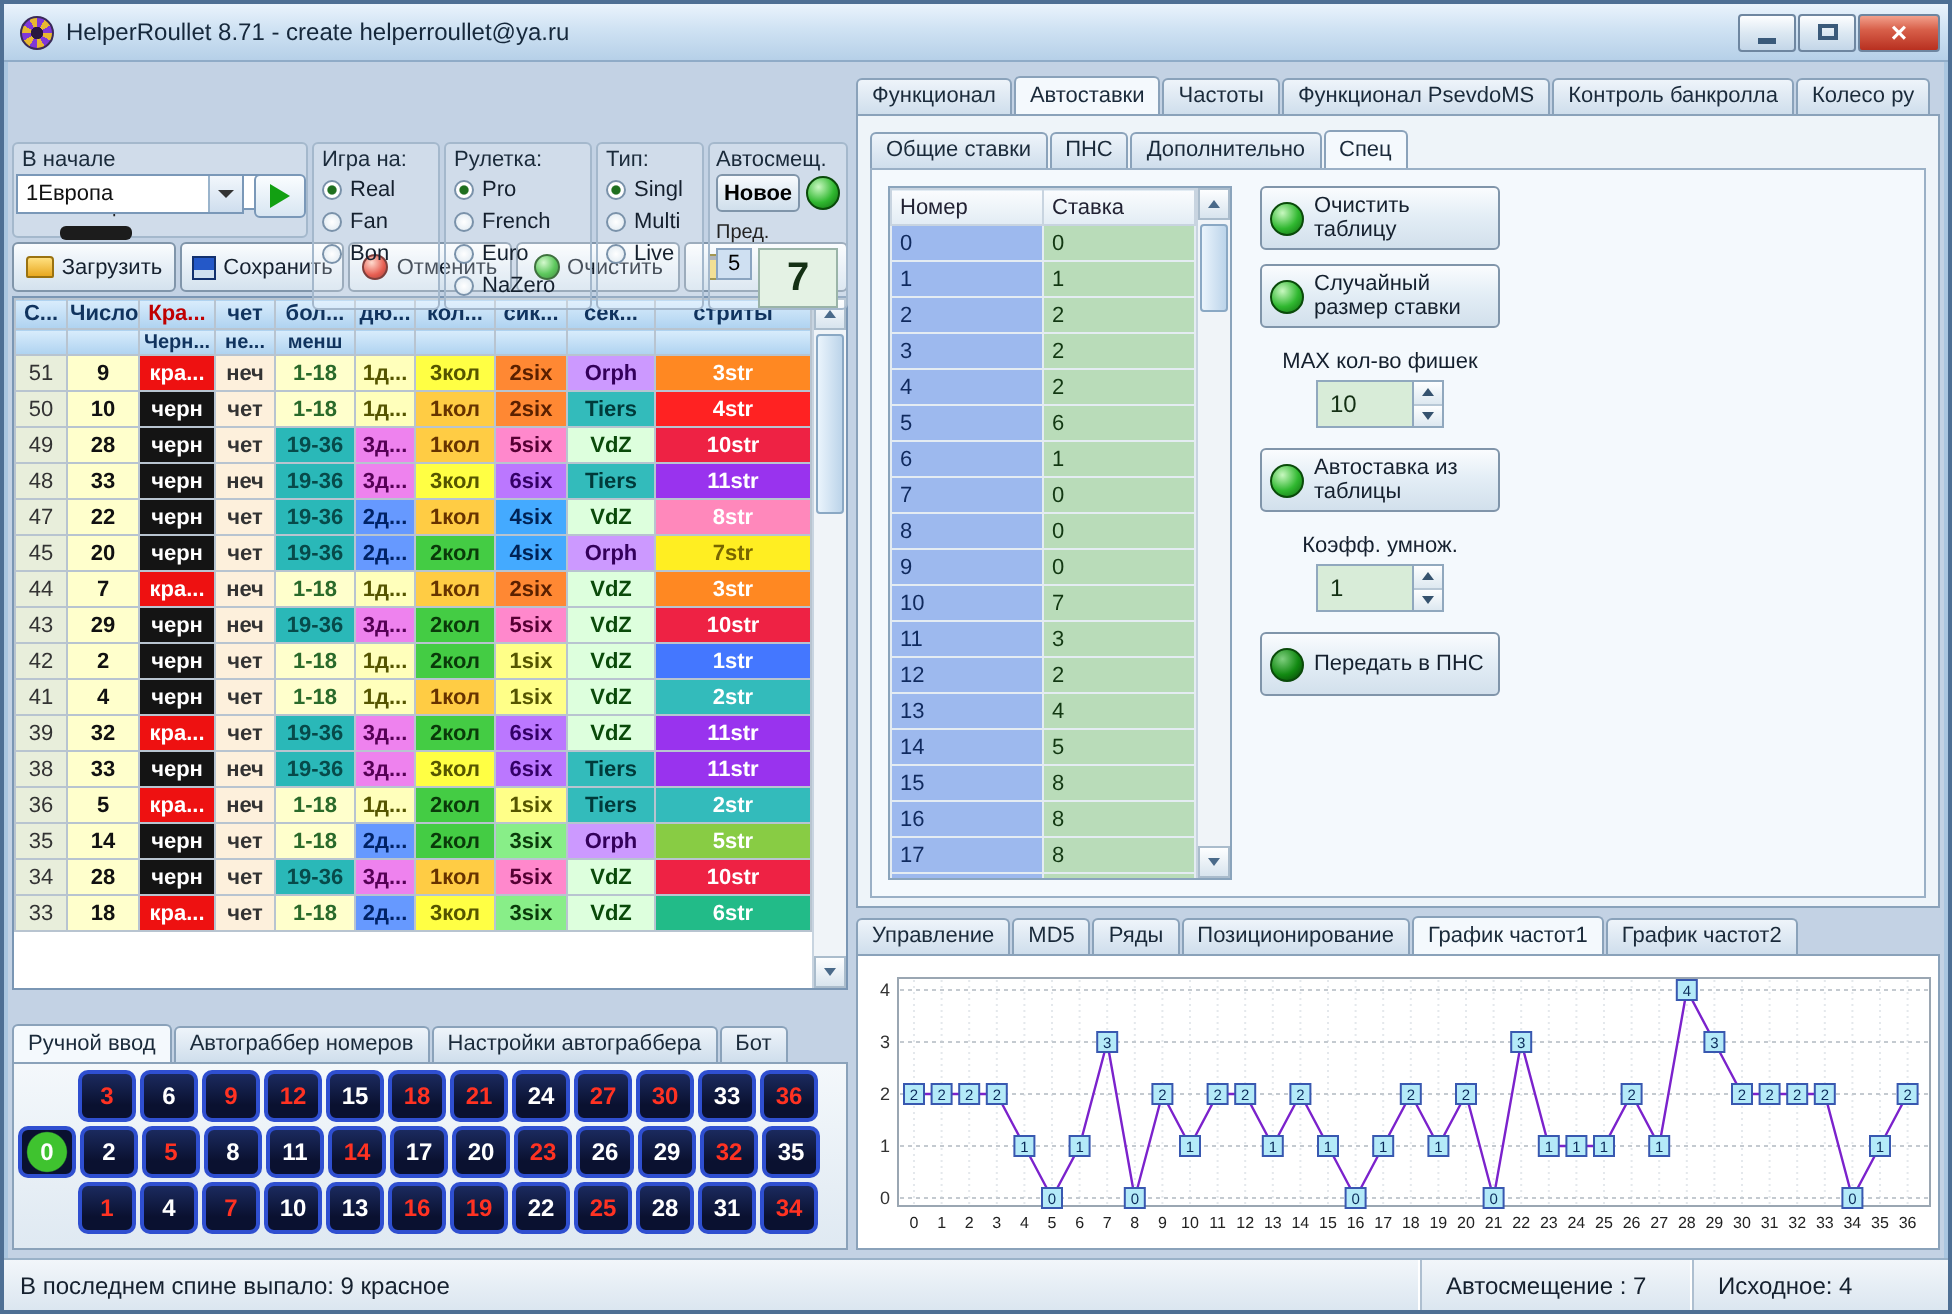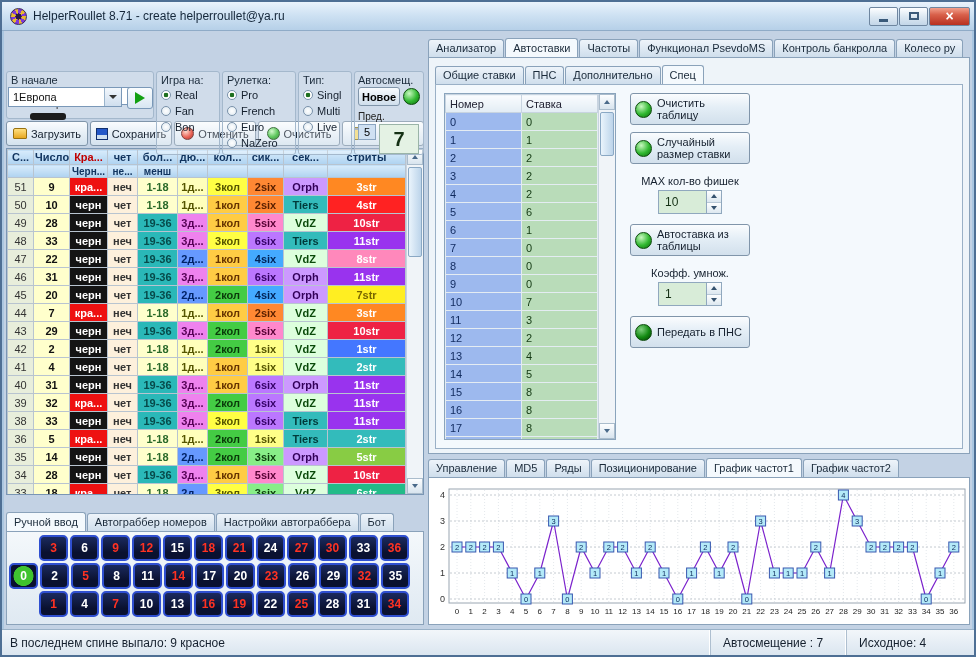--- a/index.html
+++ b/index.html
@@ -396,32 +396,20 @@
                 <td style="background: rgb(20, 20, 20); color: rgb(255, 255, 255);">черн</td>
                 <td style="background: rgb(253, 240, 220); color: rgb(51, 51, 51);">чет</td>
                 <td style="background: rgb(42, 184, 184); color: rgb(7, 74, 74);">19-36</td>
                 <td style="background: rgb(102, 153, 255); color: rgb(0, 34, 102);">2д...</td>
                 <td style="background: rgb(255, 204, 68); color: rgb(102, 51, 0);">1кол</td>
                 <td style="background: rgb(68, 170, 255); color: rgb(0, 34, 85);">4six</td>
                 <td style="background: rgb(221, 255, 221); color: rgb(10, 74, 10);">VdZ</td>
                 <td style="background: rgb(255, 136, 187); color: rgb(255, 255, 255);">8str</td>
               </tr>
               <tr>
-                <td class="c-idx">46</td>
-                <td class="c-num">31</td>
-                <td style="background: rgb(20, 20, 20); color: rgb(255, 255, 255);">черн</td>
-                <td style="background: rgb(253, 240, 220); color: rgb(51, 51, 51);">неч</td>
-                <td style="background: rgb(42, 184, 184); color: rgb(7, 74, 74);">19-36</td>
-                <td style="background: rgb(238, 130, 238); color: rgb(85, 0, 85);">3д...</td>
-                <td style="background: rgb(255, 204, 68); color: rgb(102, 51, 0);">1кол</td>
-                <td style="background: rgb(187, 119, 255); color: rgb(51, 0, 102);">6six</td>
-                <td style="background: rgb(204, 153, 255); color: rgb(51, 0, 90);">Orph</td>
-                <td style="background: rgb(153, 51, 238); color: rgb(255, 255, 255);">11str</td>
-              </tr>
-              <tr>
                 <td class="c-idx">45</td>
                 <td class="c-num">20</td>
                 <td style="background: rgb(20, 20, 20); color: rgb(255, 255, 255);">черн</td>
                 <td style="background: rgb(253, 240, 220); color: rgb(51, 51, 51);">чет</td>
                 <td style="background: rgb(42, 184, 184); color: rgb(7, 74, 74);">19-36</td>
                 <td style="background: rgb(102, 153, 255); color: rgb(0, 34, 102);">2д...</td>
                 <td style="background: rgb(68, 204, 68); color: rgb(10, 58, 10);">2кол</td>
                 <td style="background: rgb(68, 170, 255); color: rgb(0, 34, 85);">4six</td>
                 <td style="background: rgb(204, 153, 255); color: rgb(51, 0, 90);">Orph</td>
                 <td style="background: rgb(255, 238, 34); color: rgb(119, 102, 0);">7str</td>
@@ -466,32 +454,20 @@
                 <td class="c-idx">41</td>
                 <td class="c-num">4</td>
                 <td style="background: rgb(20, 20, 20); color: rgb(255, 255, 255);">черн</td>
                 <td style="background: rgb(253, 240, 220); color: rgb(51, 51, 51);">чет</td>
                 <td style="background: rgb(255, 255, 204); color: rgb(42, 106, 42);">1-18</td>
                 <td style="background: rgb(255, 255, 187); color: rgb(85, 85, 0);">1д...</td>
                 <td style="background: rgb(255, 204, 68); color: rgb(102, 51, 0);">1кол</td>
                 <td style="background: rgb(255, 255, 136); color: rgb(85, 85, 0);">1six</td>
                 <td style="background: rgb(221, 255, 221); color: rgb(10, 74, 10);">VdZ</td>
                 <td style="background: rgb(51, 187, 187); color: rgb(255, 255, 255);">2str</td>
-              </tr>
-              <tr>
-                <td class="c-idx">40</td>
-                <td class="c-num">31</td>
-                <td style="background: rgb(20, 20, 20); color: rgb(255, 255, 255);">черн</td>
-                <td style="background: rgb(253, 240, 220); color: rgb(51, 51, 51);">неч</td>
-                <td style="background: rgb(42, 184, 184); color: rgb(7, 74, 74);">19-36</td>
-                <td style="background: rgb(238, 130, 238); color: rgb(85, 0, 85);">3д...</td>
-                <td style="background: rgb(255, 204, 68); color: rgb(102, 51, 0);">1кол</td>
-                <td style="background: rgb(187, 119, 255); color: rgb(51, 0, 102);">6six</td>
-                <td style="background: rgb(204, 153, 255); color: rgb(51, 0, 90);">Orph</td>
-                <td style="background: rgb(153, 51, 238); color: rgb(255, 255, 255);">11str</td>
               </tr>
               <tr>
                 <td class="c-idx">39</td>
                 <td class="c-num">32</td>
                 <td style="background: rgb(238, 17, 17); color: rgb(255, 255, 255);">кра...</td>
                 <td style="background: rgb(253, 240, 220); color: rgb(51, 51, 51);">чет</td>
                 <td style="background: rgb(42, 184, 184); color: rgb(7, 74, 74);">19-36</td>
                 <td style="background: rgb(238, 130, 238); color: rgb(85, 0, 85);">3д...</td>
                 <td style="background: rgb(68, 204, 68); color: rgb(10, 58, 10);">2кол</td>
                 <td style="background: rgb(187, 119, 255); color: rgb(51, 0, 102);">6six</td>
@@ -623,21 +599,21 @@
             <button class="np-btn np-black">28</button>
             <button class="np-btn np-black">31</button>
             <button class="np-btn np-red">34</button>
           </div>
         </div>
     </div>
 
     <div class="right-col">
 
       <div class="tabbar rtabs" id="mainTabs">
-          <span class="tab">Анализатор</span>
+          <span class="tab">Функционал</span>
           <span class="tab active">Автоставки</span>
           <span class="tab">Частоты</span>
           <span class="tab">Функционал PsevdoMS</span>
           <span class="tab">Контроль банкролла</span>
           <span class="tab">Колесо ру</span>
         </div>
 
       <div class="rbody">
         <div class="tabbar subtabs" id="subTabs">
             <span class="tab">Общие ставки</span>

